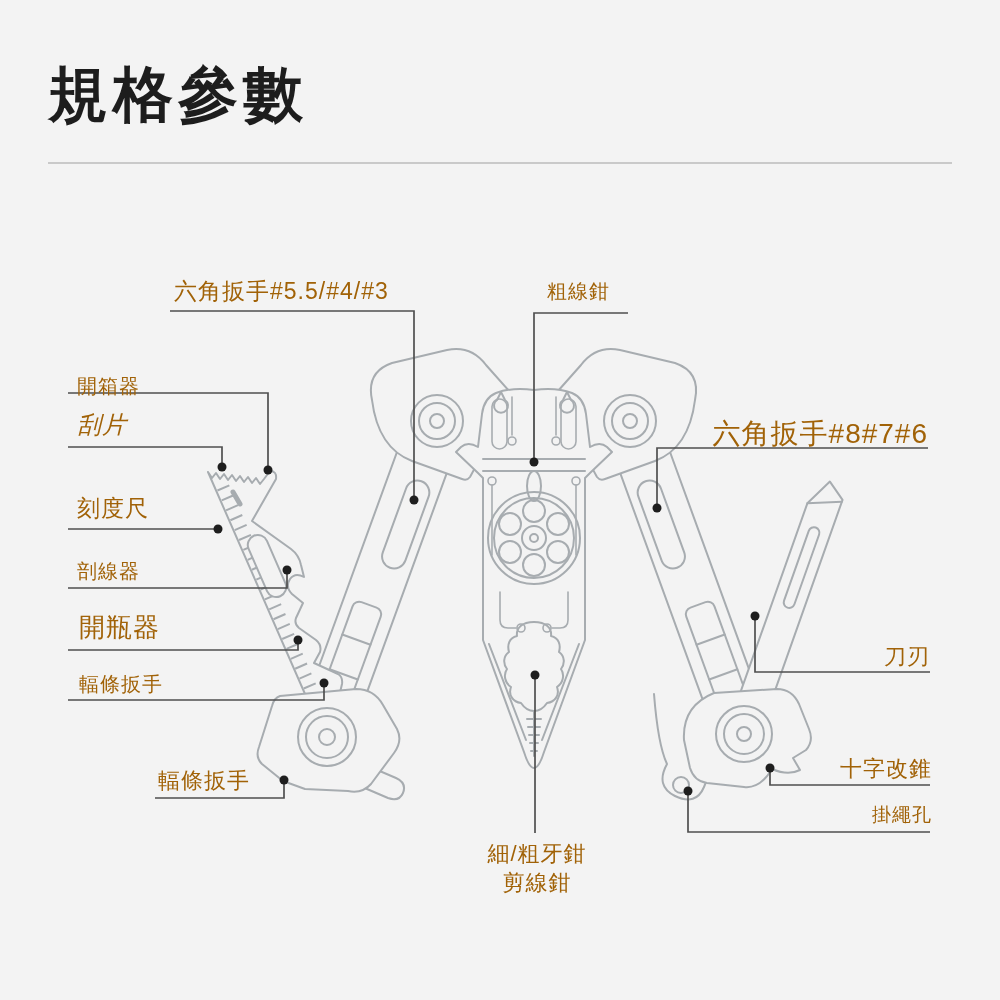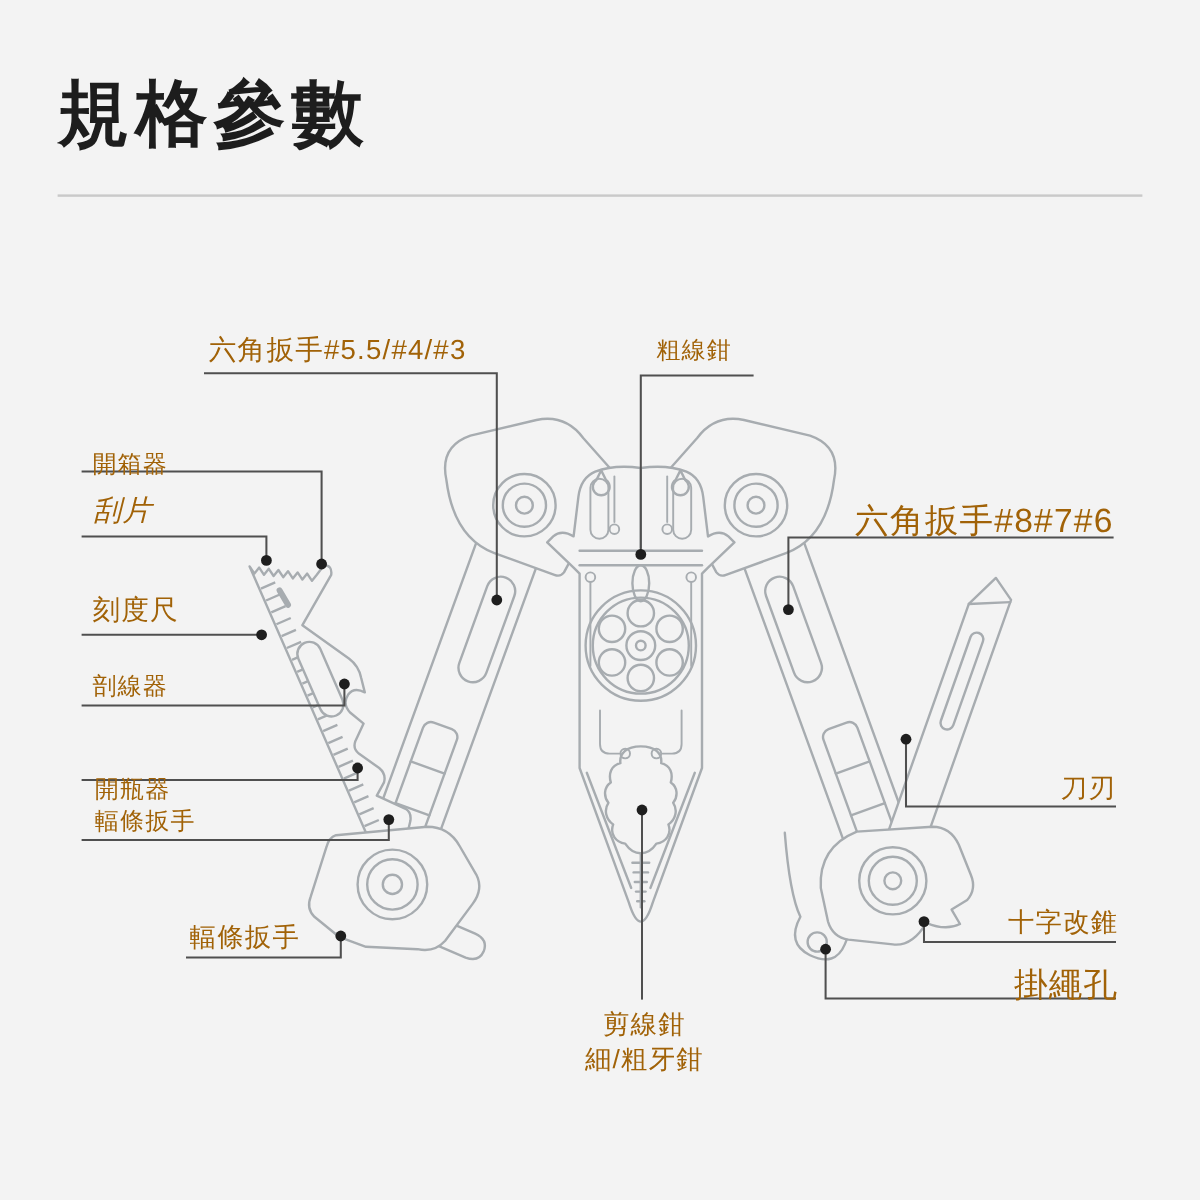--- a/index.html
+++ b/index.html
@@ -17,27 +17,27 @@
   .divider{
     left:48px;top:162px;width:904px;height:2px;background:#c9c9c9;
   }
   .callout{font-size:21px;letter-spacing:1px;color:#a16207;}
   .cl-hex-small{left:174px;top:276px;font-size:23px;}
   .cl-coarse{left:547px;top:278px;font-size:20px;}
   .cl-box{left:77px;top:361px;font-size:20px;margin-top:12px;}
   .cl-scraper{left:77px;top:409px;font-size:24px;font-style:italic;}
   .cl-ruler{left:77px;top:493px;font-size:23px;}
   .cl-stripper{left:77px;top:558px;font-size:20px;}
-  .cl-bottle{left:79px;top:644px;font-size:20px;}
+  .cl-bottle{left:79px;top:610px;font-size:26px;}
   .cl-spoke{left:79px;top:671px;font-size:20px;}
   .cl-flathead{left:158px;top:766px;font-size:22px;}
   .cl-hex-large{right:72px;top:415px;font-size:28px;text-align:right;}
   .cl-blade{right:70px;top:642px;font-size:22px;text-align:right;}
   .cl-phillips{right:68px;top:754px;font-size:22px;text-align:left;}
-  .cl-lanyard{right:68px;top:802px;font-size:28px;text-align:right;margin-left:36px;}
+  .cl-lanyard{right:68px;top:802px;font-size:19px;text-align:right;margin-left:36px;}
   .cl-jaws{left:437px;top:840px;width:200px;text-align:center;font-size:22px;line-height:1.3;white-space:normal;}
   svg.diagram{position:absolute;left:0;top:0;}
 </style>
 </head>
 <body>
 
 <div class="canvas">
 
   <svg class="diagram" width="1000" height="1000" viewBox="0 0 1000 1000">
 
@@ -217,16 +217,16 @@
   <div class="abs callout cl-ruler">刻度尺</div>
   <div class="abs callout cl-stripper">剖線器</div>
   <div class="abs callout cl-bottle">開瓶器</div>
   <div class="abs callout cl-spoke">輻條扳手</div>
   <div class="abs callout cl-flathead">輻條扳手</div>
   <div class="abs callout cl-hex-large">六角扳手#8#7#6</div>
   <div class="abs callout cl-blade">刀刃</div>
   <div class="abs callout cl-phillips">十字改錐</div>
   <div class="abs callout cl-lanyard">掛繩孔</div>
   <div class="abs callout cl-jaws">
+    <div>細/粗牙鉗</div>
     <div>剪線鉗</div>
-    <div>細/粗牙鉗</div>
   </div>
 </div>
 
 </body></html>

